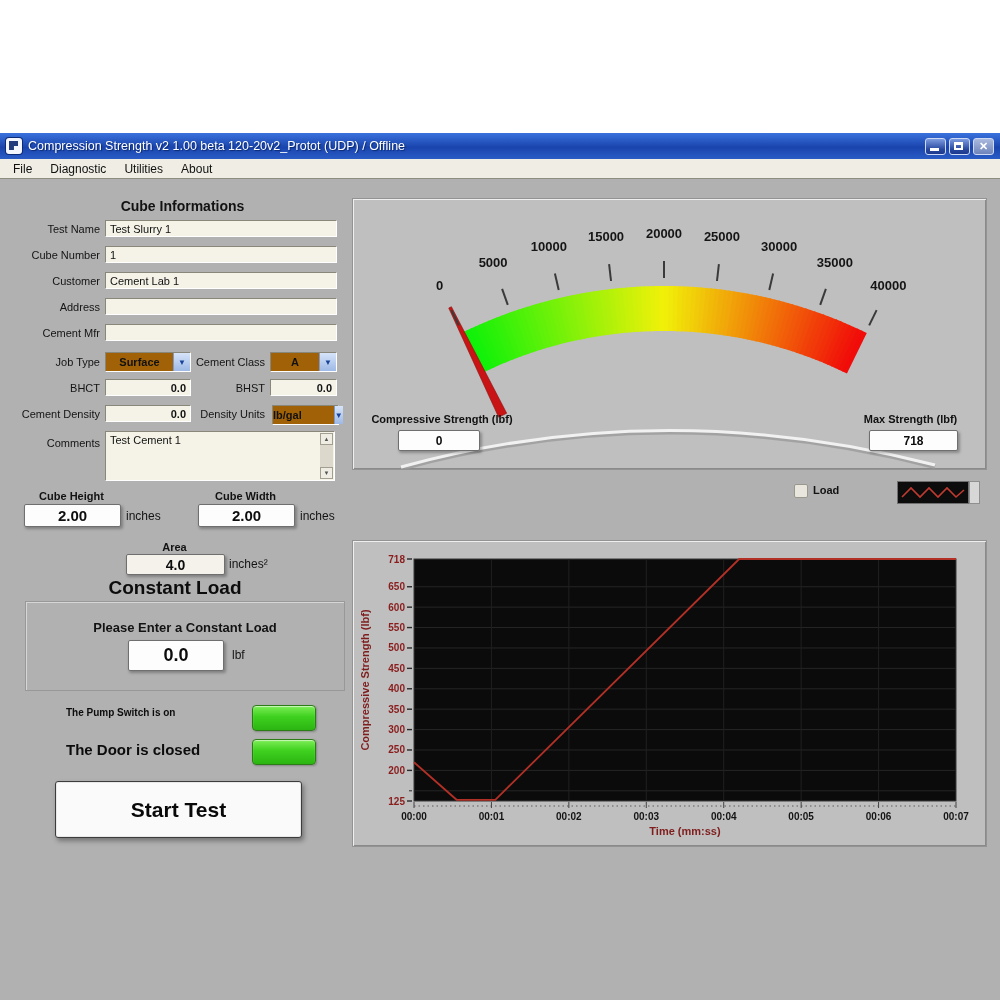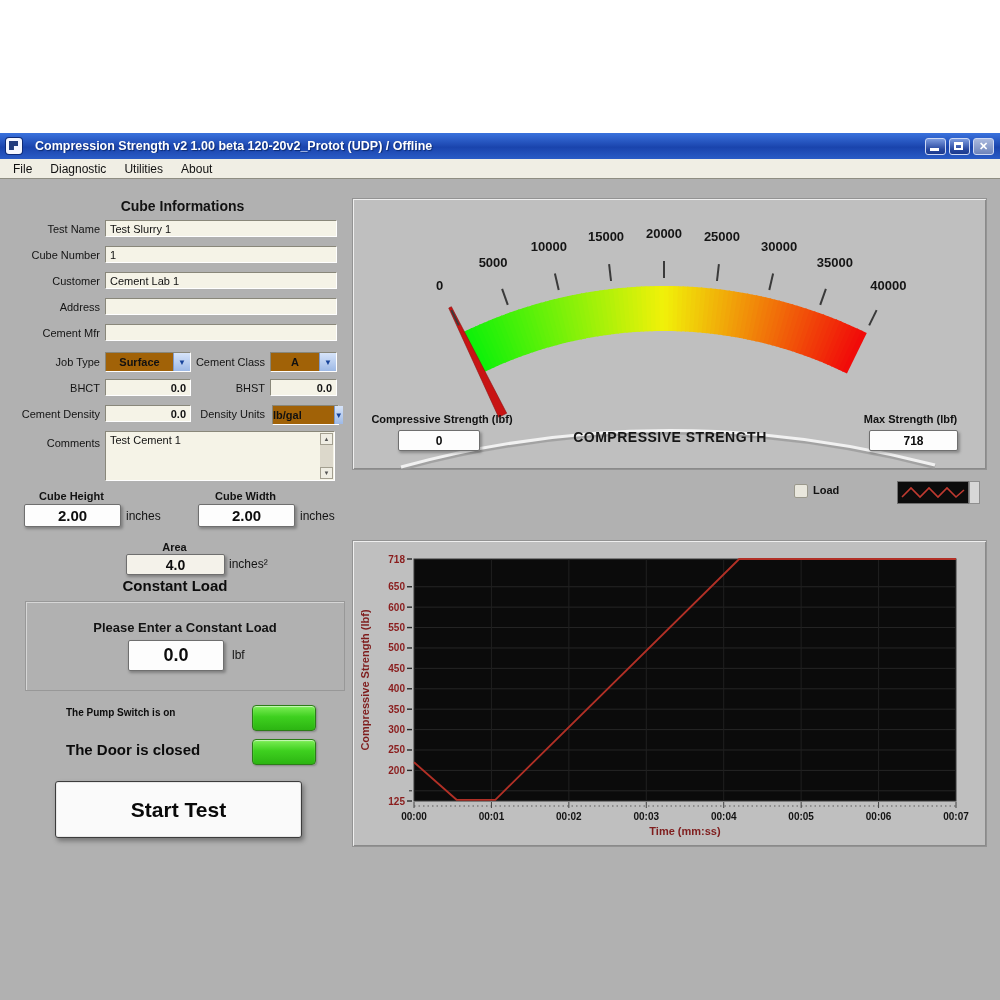--- a/index.html
+++ b/index.html
@@ -7,22 +7,22 @@
           font-family:"Liberation Sans",sans-serif;color:#111;}
   .win{position:absolute;left:0;top:133px;width:1000px;height:867px;background:#b1b1b1;}
   
   .titlebar{position:absolute;left:0;top:0;width:100%;height:26px;
             background:linear-gradient(180deg,#3a72dd 0%,#1a44ad 55%,#2a5cc6 100%);
             display:flex;align-items:center;padding:0 6px;box-sizing:border-box;}
   .app-icon{width:16px;height:16px;background:#f4f6ff;border-radius:3px;margin-right:6px;
             position:relative;flex:0 0 auto;box-shadow:0 0 0 1px #0d2a77;}
   .app-icon-glyph{position:absolute;left:3px;top:3px;width:9px;height:9px;background:#213b7d;
             clip-path:polygon(0 0,100% 0,100% 55%,55% 55%,55% 100%,0 100%);}
-  .title-text{color:#fff;font-weight:bold;font-size:12.5px;white-space:nowrap;overflow:hidden;
-            text-shadow:1px 1px 1px #0b2a70;flex:1;margin-left:7px;}
+  .title-text{color:#fff;font-weight:normal;font-size:12.5px;white-space:nowrap;overflow:hidden;
+            text-shadow:1px 1px 1px #0b2a70;flex:1;}
   .winbtns{display:flex;gap:3px;}
   .wbtn{width:21px;height:17px;border-radius:3px;border:1px solid #cdd8f4;position:relative;
         box-sizing:border-box;cursor:pointer;}
   .wbtn.min,.wbtn.max{background:linear-gradient(180deg,#7d9ce0 0%,#27479f 70%,#1b3a8e 100%);}
   .wbtn.close{background:linear-gradient(180deg,#aab9dd 0%,#6e84bb 100%);}
   .glyph-min{position:absolute;left:4px;bottom:3px;width:9px;height:3px;background:#fff;}
   .glyph-max{position:absolute;left:4px;top:3px;width:9px;height:8px;border:2px solid #fff;
              border-top-width:3px;box-sizing:border-box;}
   .glyph-close{color:#fff;font-size:11px;font-weight:bold;line-height:15px;display:block;text-align:center;}
   
@@ -160,21 +160,21 @@
     <div class="unit" style="left:126px;top:509px;">inches</div>
 
     <div class="sectlabel" style="left:198px;top:490px;width:95px;">Cube Width</div>
     <div class="whitebox" style="left:198px;top:504px;width:95px;height:21px;font-size:15px;">2.00</div>
     <div class="unit" style="left:300px;top:509px;">inches</div>
 
     <div class="sectlabel" style="left:126px;top:541px;width:97px;">Area</div>
     <div class="whitebox" style="left:126px;top:554px;width:97px;height:19px;font-size:14px;background:#f4f2ea;">4.0</div>
     <div class="unit" style="left:229px;top:557px;">inches²</div>
 
-    <div class="bigtext" style="left:90px;top:577px;width:170px;font-size:15px;text-align:center;">Constant Load</div>
+    <div class="bigtext" style="left:90px;top:577px;width:170px;font-size:19px;text-align:center;">Constant Load</div>
     <div class="groupbox" style="left:25px;top:601px;width:318px;height:88px;"></div>
     <div class="sectlabel" style="left:40px;top:620px;width:290px;font-size:13px;">Please Enter a Constant Load</div>
     <div class="whitebox" style="left:128px;top:640px;width:94px;height:29px;font-size:18px;">0.0</div>
     <div class="unit" style="left:232px;top:648px;">lbf</div>
 
     <div class="bigtext" style="left:66px;top:707px;font-size:10px;">The Pump Switch is on</div>
     <div class="led" style="left:252px;top:705px;width:62px;height:24px;"></div>
     <div class="bigtext" style="left:66px;top:741px;font-size:15px;">The Door is closed</div>
     <div class="led" style="left:252px;top:739px;width:62px;height:24px;"></div>
 
@@ -289,21 +289,20 @@
           <text x="368.9600454491682" y="42.29120989358722" text-anchor="middle" font-size="13" font-weight="bold" fill="#151515">25000</text>
           <line x1="416.2770934329288" y1="90.99480968050989" x2="420.1012613567745" y2="74.43051857916089" stroke="#3a3a3a" stroke-width="2"></line>
           <text x="426.1749398240588" y="52.122526829959554" text-anchor="middle" font-size="13" font-weight="bold" fill="#151515">30000</text>
           <line x1="467.22161012140486" y1="105.84378216886057" x2="472.896326728379" y2="89.8188768202935" stroke="#3a3a3a" stroke-width="2"></line>
           <text x="481.9091119276908" y="68.3675565608047" text-anchor="middle" font-size="13" font-weight="bold" fill="#151515">35000</text>
           <line x1="516.1576966972882" y1="126.3643863319898" x2="523.6100061927026" y2="111.084887544904" stroke="#3a3a3a" stroke-width="2"></line>
           <text x="535.4460271560076" y="90.81744829482648" text-anchor="middle" font-size="13" font-weight="bold" fill="#151515">40000</text>
         </svg>
       <div class="gauge-readout-label" style="left:14px;top:214px;width:150px;">Compressive Strength (lbf)</div>
       <div class="whitebox" style="left:45px;top:231px;width:80px;height:19px;font-size:12px;">0</div>
-      <div class="gauge-title" style="left:187px;top:230px;width:260px;">COMPRESSIVE STRENGTH</div>
       <div class="gauge-readout-label" style="left:495px;top:214px;width:125px;">Max Strength (lbf)</div>
       <div class="whitebox" style="left:516px;top:231px;width:87px;height:19px;font-size:12px;">718</div>
     </div>
 
     <div class="legend-check" style="left:794px;top:484px;"></div>
     <div class="legend-label" style="left:813px;top:484px;">Load</div>
     <div class="wavebox" style="left:897px;top:481px;width:70px;height:21px;">
       <svg width="70" height="21" viewBox="0 0 70 21">
         <polyline points="4,15 13,6 22,15 31,6 40,15 49,6 58,15 66,8" fill="none" stroke="#c03a30" stroke-width="1.6"></polyline>
       </svg>

